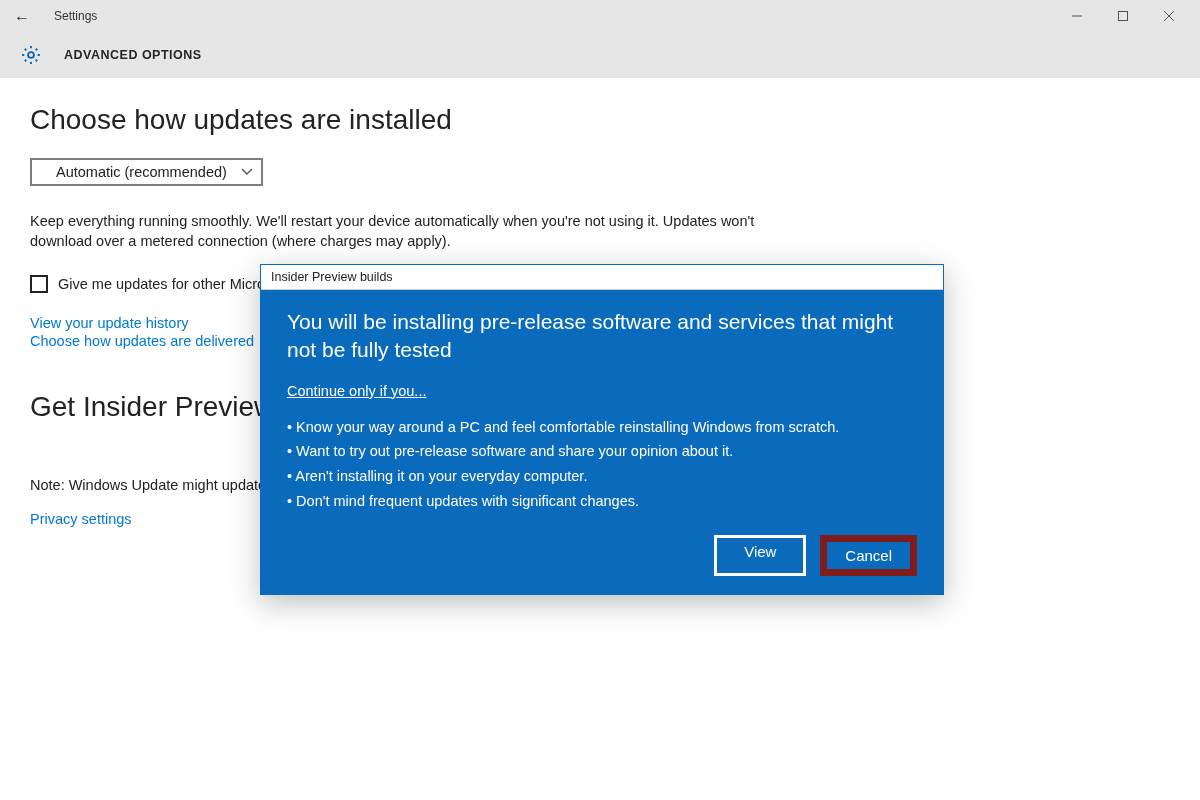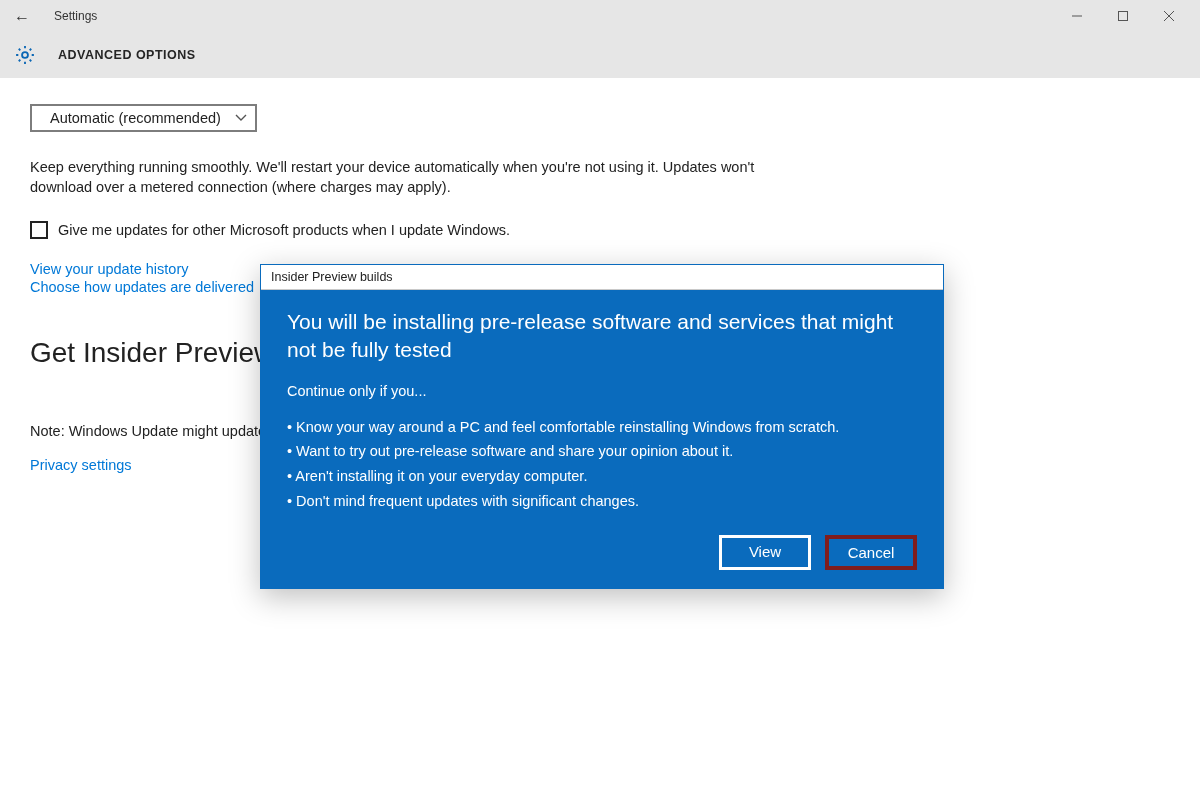--- a/index.html
+++ b/index.html
@@ -7,56 +7,56 @@
   
   
   .titlebar { height: 32px; background: #e6e6e6; display: flex; align-items: center; padding: 0 8px 0 14px; font-size: 12px; color: #333; }
   .titlebar .back-arrow { width: 24px; font-size: 16px; color: #333; user-select: none; }
   .titlebar .title { margin-left: 16px; }
   .titlebar .spacer { flex: 1; }
   .winbtn { width: 46px; height: 32px; display: flex; align-items: center; justify-content: center; font-size: 12px; color: #555; font-family: "Segoe MDL2 Assets", "Segoe UI Symbol", sans-serif; }
   .winbtn svg { display: block; }
   
   
-  .headerstrip { height: 46px; background: #e6e6e6; display: flex; align-items: center; padding-left: 14px; }
+  .headerstrip { height: 46px; background: #e6e6e6; display: flex; align-items: center; padding-left: 20px; }
   .headerstrip .gear { width: 22px; height: 22px; color: #0b67b5; margin-right: 22px; display: flex; align-items: center; justify-content: center; }
   .headerstrip .advopt { font-size: 12.5px; font-weight: 600; letter-spacing: 0.5px; color: #252525; }
   
   
   .content { padding: 26px 0 0 30px; position: relative; }
   h1.choose { font-size: 28px; font-weight: 400; color: #222; margin-bottom: 22px; }
   
-  .dropdown { display: inline-flex; align-items: center; border: 2px solid #7d7d7d; padding: 4px 8px 4px 18px; font-size: 14.5px; color: #222; min-width: 220px; justify-content: space-between; }
+  .dropdown { display: inline-flex; align-items: center; border: 2px solid #7d7d7d; padding: 4px 8px 4px 24px; font-size: 14.5px; color: #222; min-width: 220px; justify-content: space-between; }
   .dropdown .chev { margin-left: 14px; font-size: 12px; color: #555; }
   
   .para { font-size: 14.5px; color: #222; margin-top: 26px; max-width: 760px; line-height: 1.35; }
   
   .checkbox-row { display: flex; align-items: center; margin-top: 24px; font-size: 14.5px; color: #222; }
   .checkbox-row .box { width: 18px; height: 18px; border: 2px solid #222; margin-right: 10px; }
   
   .link { color: #0078d7; font-size: 14.5px; margin-top: 22px; display: block; width: fit-content; }
   .link + .link { margin-top: 2px; }
   
   h1.insider { font-size: 28px; font-weight: 400; color: #222; margin-top: 42px; margin-bottom: 54px; }
   
   .note { font-size: 14.5px; color: #222; margin-top: 0; }
   
   
   .dialog { position: absolute; left: 260px; top: 186px; width: 684px; background: #0a6bbd; box-shadow: 0 8px 28px rgba(0,0,0,0.25); border: 1px solid #0a6bbd; }
   .dialog .dlg-title { background: #fff; color: #222; font-size: 12.5px; padding: 5px 10px; border-bottom: 1px solid #c9c9c9; }
   .dialog .dlg-body { padding: 18px 26px 18px 26px; color: #fff; }
   .dialog .dlg-heading { font-size: 21px; font-weight: 400; line-height: 1.35; margin-bottom: 18px; }
-  .dialog .dlg-sub { font-size: 14.5px; margin-bottom: 16px; }
+  .dialog .dlg-sub { font-size: 14.5px; margin-bottom: 16px; text-decoration: underline; }
   .dialog ul { list-style: none; padding: 0; }
   .dialog li { font-size: 14.5px; line-height: 1.7; }
   .dialog li::before { content: "• "; }
   .dialog .dlg-links { margin-top: 14px; }
   .dialog .dlg-links .dlink { color: #9fd0ef; font-size: 14.5px; display: block; line-height: 1.45; width: fit-content; }
   .dialog .dlg-actions { display: flex; justify-content: flex-end; gap: 14px; margin-top: 22px; }
-  .dialog .btn { min-width: 92px; padding: 5px 18px; background: #0a6bbd; color: #fff; border: 4px solid #7f1d1d; font-size: 15px; text-align: center; }
+  .dialog .btn { min-width: 92px; padding: 5px 18px; background: #0a6bbd; color: #fff; border: 7px solid #7f1d1d; font-size: 15px; text-align: center; }
   .dialog .btn.primary { border: 3px solid #fff; }
 </style>
 </head>
 <body>
 
 <div class="titlebar">
   <span class="back-arrow">←</span>
   <span class="title">Settings</span>
   <span class="spacer"></span>
   <span class="winbtn">
@@ -82,20 +82,21 @@
     <svg width="22" height="22" viewBox="0 0 24 24" fill="none" stroke="#0b67b5" stroke-width="2">
       <circle cx="12" cy="12" r="3.2"></circle>
       <path d="M12 2.3v2.4M12 19.3v2.4M21.7 12h-2.4M4.7 12H2.3M18.8 5.2l-1.7 1.7M6.9 17.1l-1.7 1.7M18.8 18.8l-1.7-1.7M6.9 6.9 5.2 5.2"></path>
     </svg>
   </span>
   <span class="advopt">ADVANCED OPTIONS</span>
 </div>
 
 <div class="content">
 
+  <h1 class="choose">Choose how updates are installed</h1>
 
   <div class="dropdown">
     <span>Automatic (recommended)</span>
     <span class="chev">
       <svg width="12" height="8" viewBox="0 0 12 8">
           <polyline points="1,1 6,6 11,1" fill="none" stroke="#555" stroke-width="1.4"></polyline>
         </svg>
     </span>
   </div>
 

